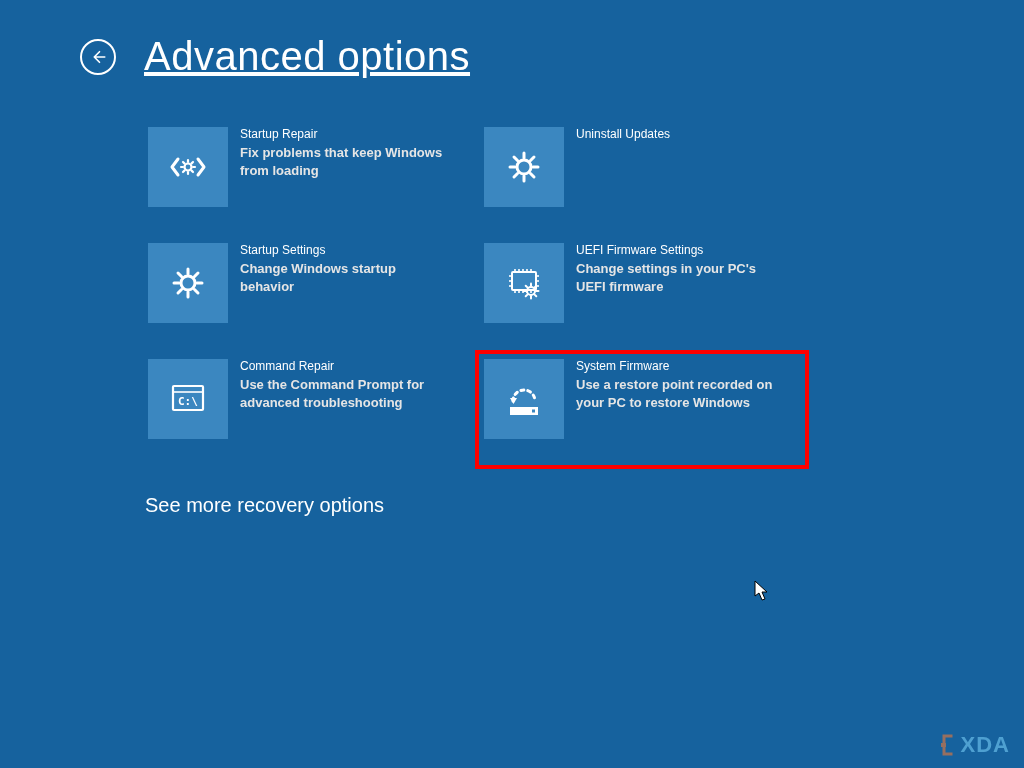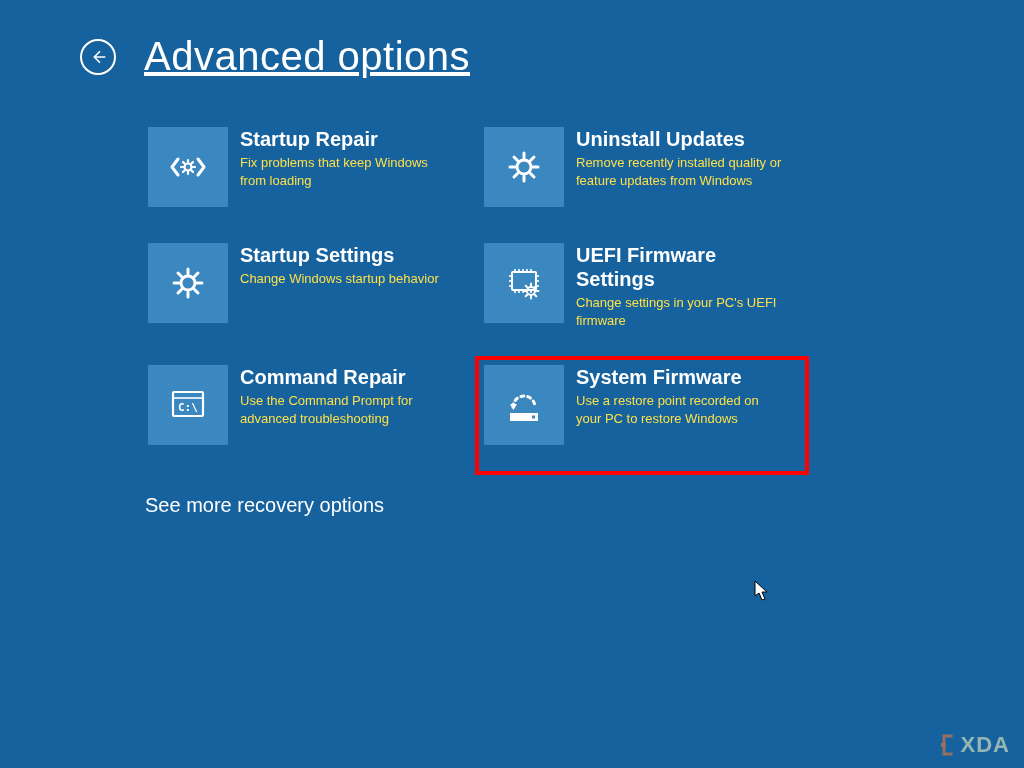--- a/index.html
+++ b/index.html
@@ -61,30 +61,30 @@
     height: 80px;
     background: #3b87c0;
     flex: 0 0 80px;
     display: flex;
     align-items: center;
     justify-content: center;
   }
   .icon-box svg { width: 48px; height: 48px; }
   .tile-text { flex: 1; padding-top: 0; }
   .tile-title {
-    font-size: 20px;
-    font-weight: 700;
+    font-size: 12px;
+    font-weight: 400;
     line-height: 1.2;
     margin-bottom: 3px;
   }
   .tile-desc {
     font-size: 13px;
-    font-weight: 400;
+    font-weight: 700;
     line-height: 1.35;
-    color: #fde047;
+    color: #e5e5e5;
     max-width: 210px;
   }
   .more-link {
     position: absolute;
     left: 145px;
     top: 494px;
     font-size: 20px;
     font-weight: 400;
     cursor: pointer;
   }
@@ -105,21 +105,21 @@
     opacity: 0.55;
   }
   .watermark-bracket {
     width: 18px;
     height: 22px;
   }
   .watermark-text {
     font-size: 22px;
     font-weight: 600;
     letter-spacing: 1px;
-    color: #fef9c3;
+    color: #7dd3fc;
   }
 </style>
 </head>
 <body>
 
 <div class="header">
   <div class="back-btn">
     <svg viewBox="0 0 24 24">
       <path d="M14 5 L7 12 L14 19 M7 12 L21 12" stroke="#ffffff" stroke-width="2.2" fill="none" stroke-linecap="round" stroke-linejoin="round"></path>
     </svg>
@@ -168,21 +168,20 @@
             <line x1="-10" y1="-10" x2="-6.5" y2="-6.5"></line>
             <line x1="10" y1="-10" x2="6.5" y2="-6.5"></line>
             <line x1="-10" y1="10" x2="-6.5" y2="6.5"></line>
             <line x1="10" y1="10" x2="6.5" y2="6.5"></line>
           </g>
         </g>
       </svg>
     </div>
     <div class="tile-text">
       <div class="tile-title">Uninstall Updates</div>
-      <div class="tile-desc">Remove recently installed quality or feature updates from Windows</div>
     </div>
   </div>
 
   <div class="tile">
     <div class="icon-box">
       <svg viewBox="0 0 48 48">
         <g transform="translate(24,24)">
           <circle cx="0" cy="0" r="7" fill="none" stroke="#ffffff" stroke-width="3"></circle>
           <g stroke="#ffffff" stroke-width="3" stroke-linecap="round">
             <line x1="0" y1="-14" x2="0" y2="-9"></line>

